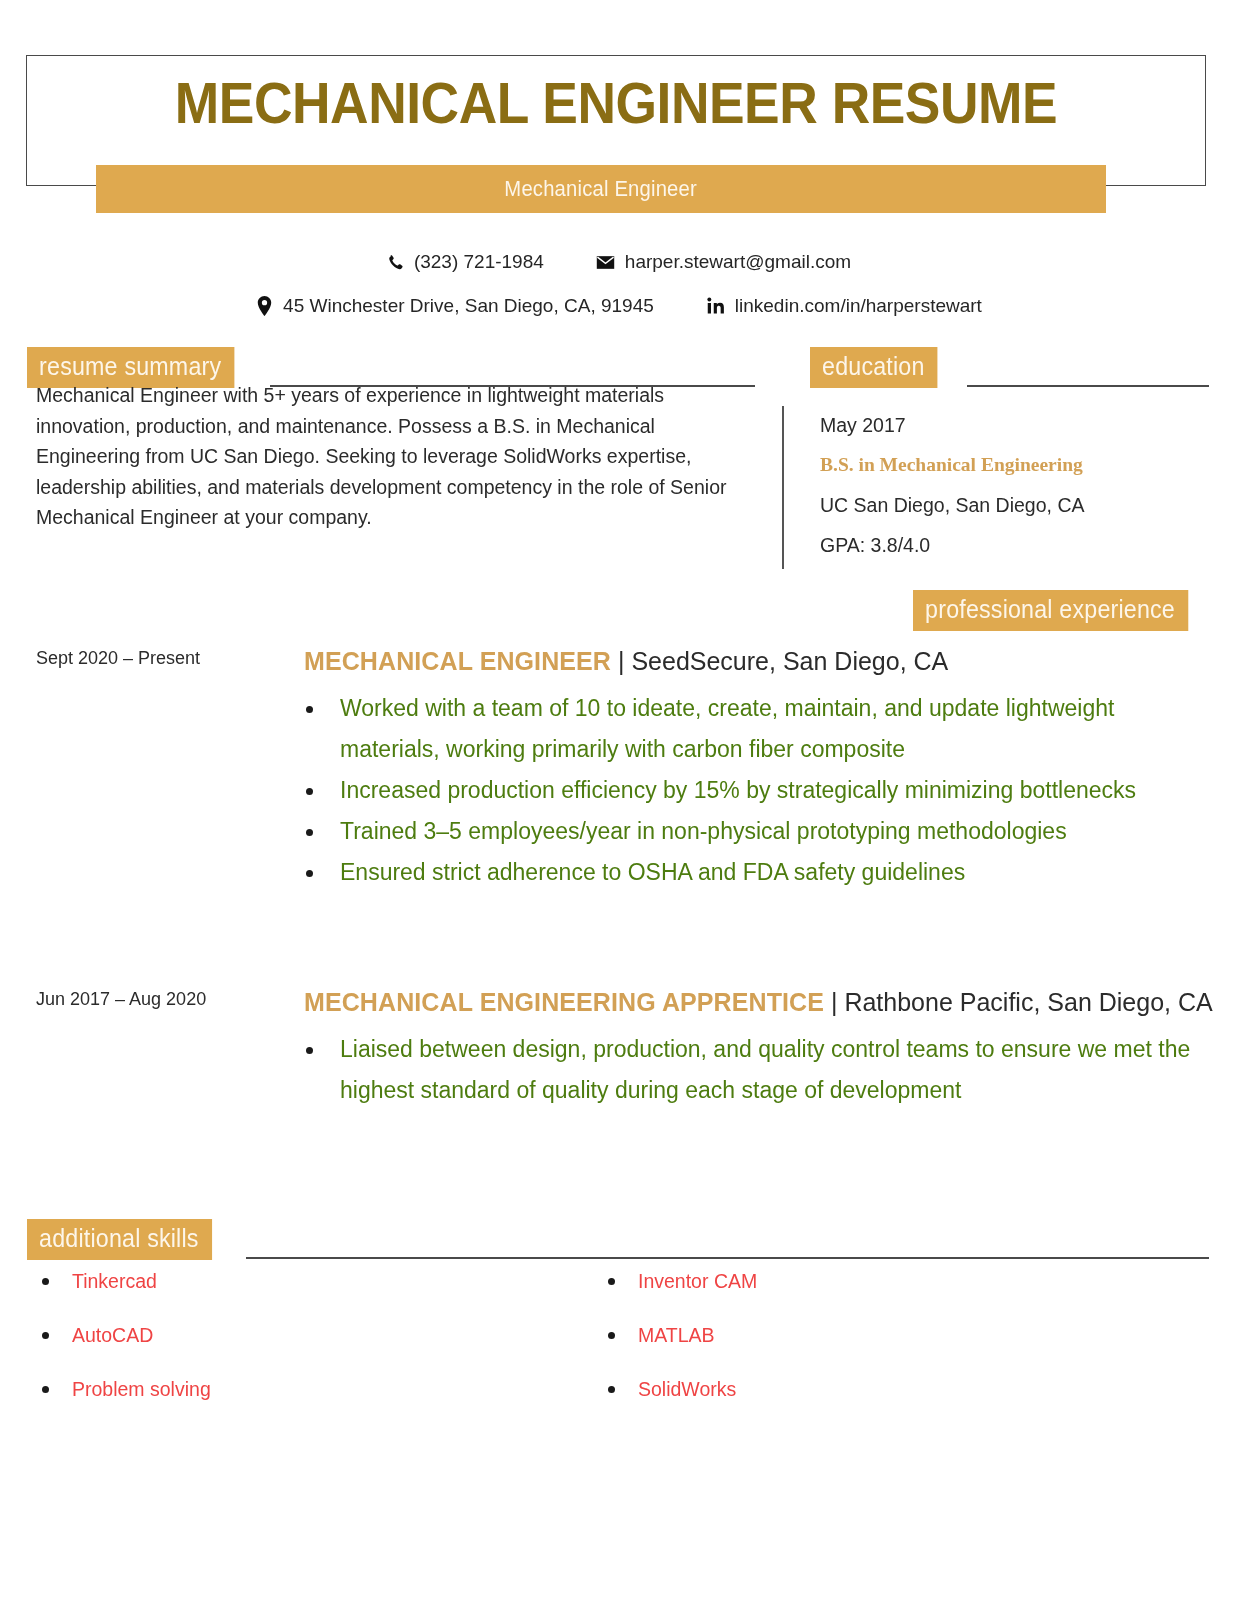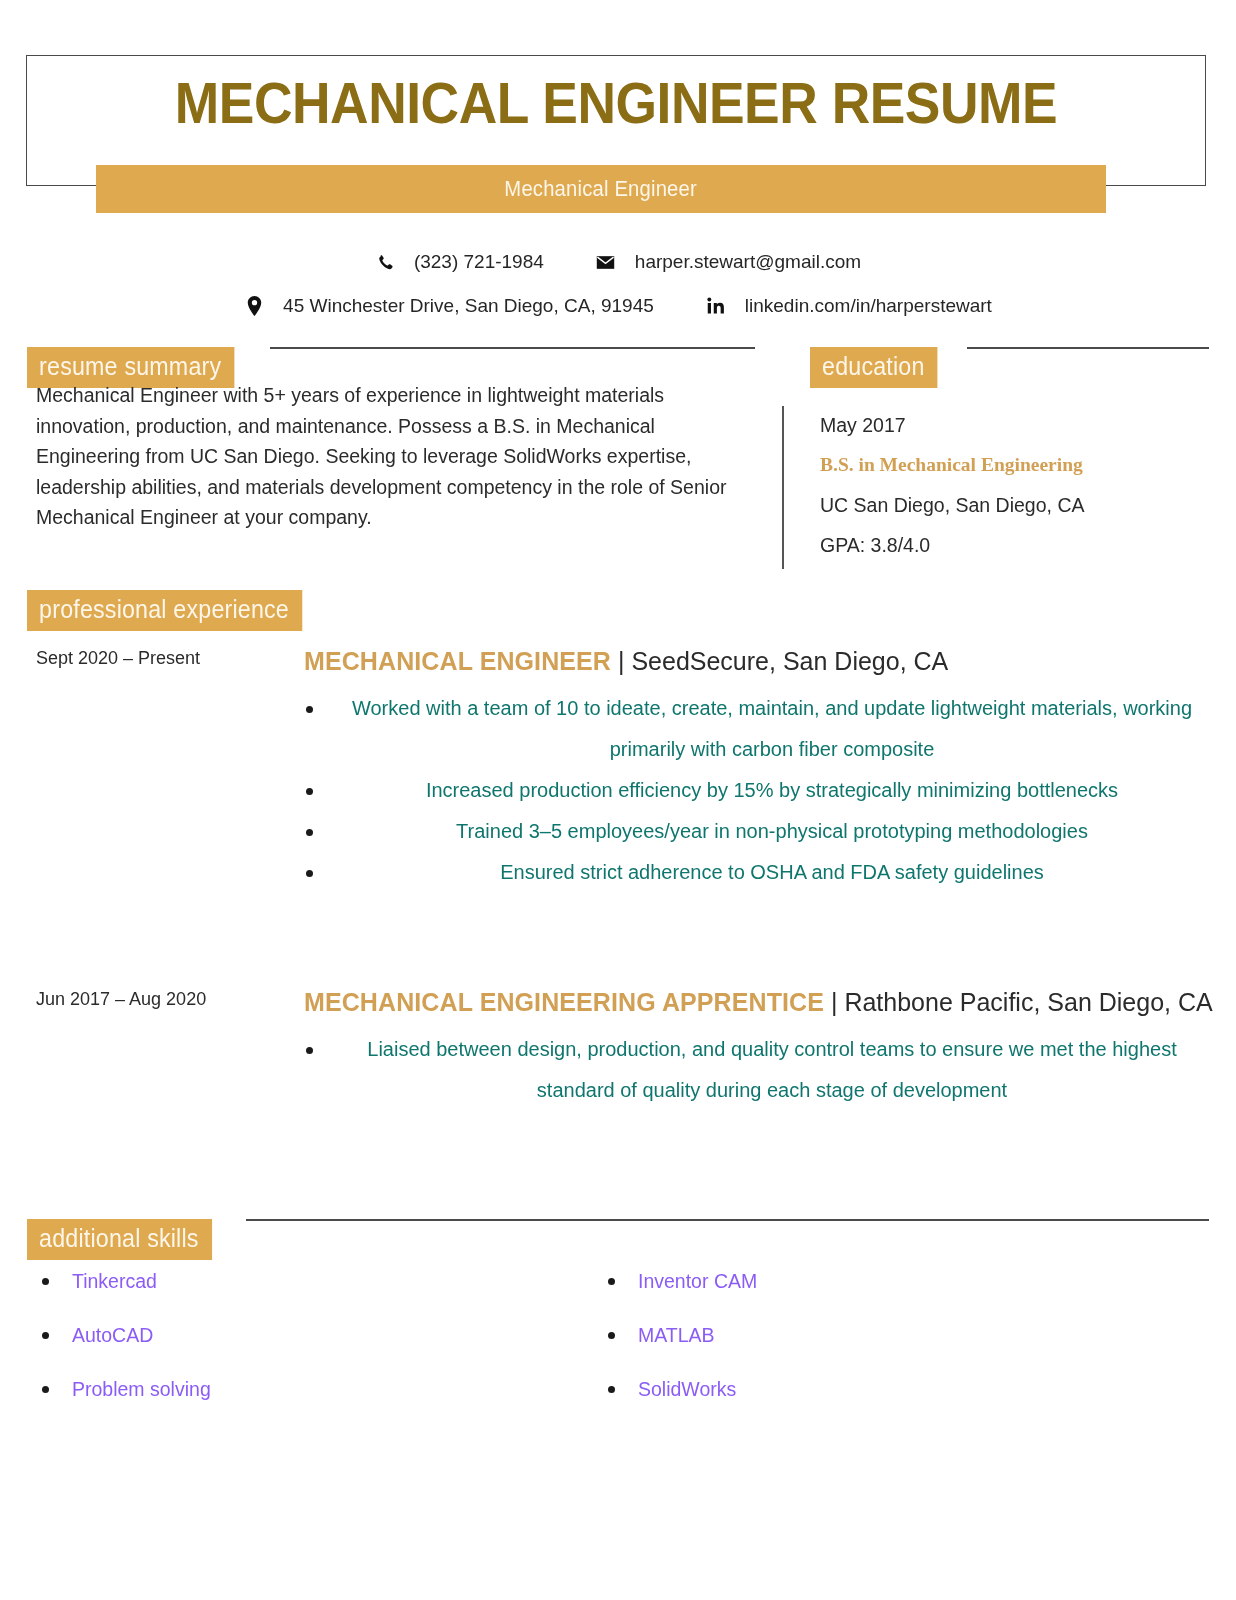--- a/index.html
+++ b/index.html
@@ -84,40 +84,40 @@
     align-items: center;
     gap: 52px;
     height: 44px;
     font-size: 19px;
     color: #262626;
   }
 
   .contact-item {
     display: flex;
     align-items: center;
-    gap: 19px;
+    gap: 9px;
     white-space: nowrap;
   }
 
   .contact-item .ci {
     display: inline-flex;
     align-items: center;
     justify-content: center;
     width: 20px;
     height: 20px;
     color: #111;
     flex: 0 0 auto;
   }
   .contact-item .ci svg { display: block; }
 
   
   .sec-head {
     position: absolute;
     display: flex;
-    align-items: flex-start;
+    align-items: flex-end;
     gap: 20px;
   }
 
   .sec-tag {
     background: #dfa94f;
     color: #fdf6ea;
     font-family: "Liberation Sans Narrow", "Liberation Sans", sans-serif;
     font-size: 25px;
     line-height: 1;
     padding: 7px 14px 9px 13px;
@@ -212,25 +212,24 @@
   }
 
   ul.bullets {
     list-style: none;
     margin-top: 14px;
   }
 
   ul.bullets li {
     position: relative;
     padding-left: 36px;
-    font-size: 20px;
+    font-size: 23px;
     line-height: 41px;
-    color: #0f766e;
+    color: #4d7c0f;
     margin-bottom: 0px;
-    text-align: center;
   }
 
   ul.bullets li::before {
     content: "";
     position: absolute;
     left: 2px;
     top: 18px;
     width: 7px;
     height: 7px;
     border-radius: 50%;
@@ -251,21 +250,21 @@
   }
   .skills-col + .skills-col { margin-left: 0; }
 
   ul.skill-list { list-style: none; }
 
   ul.skill-list li {
     position: relative;
     padding-left: 36px;
     font-size: 19.5px;
     line-height: 27px;
-    color: #8b5cf6;
+    color: #ef4444;
     height: 54px;
   }
 
   ul.skill-list li::before {
     content: "";
     position: absolute;
     left: 6px;
     top: 10px;
     width: 7px;
     height: 7px;

